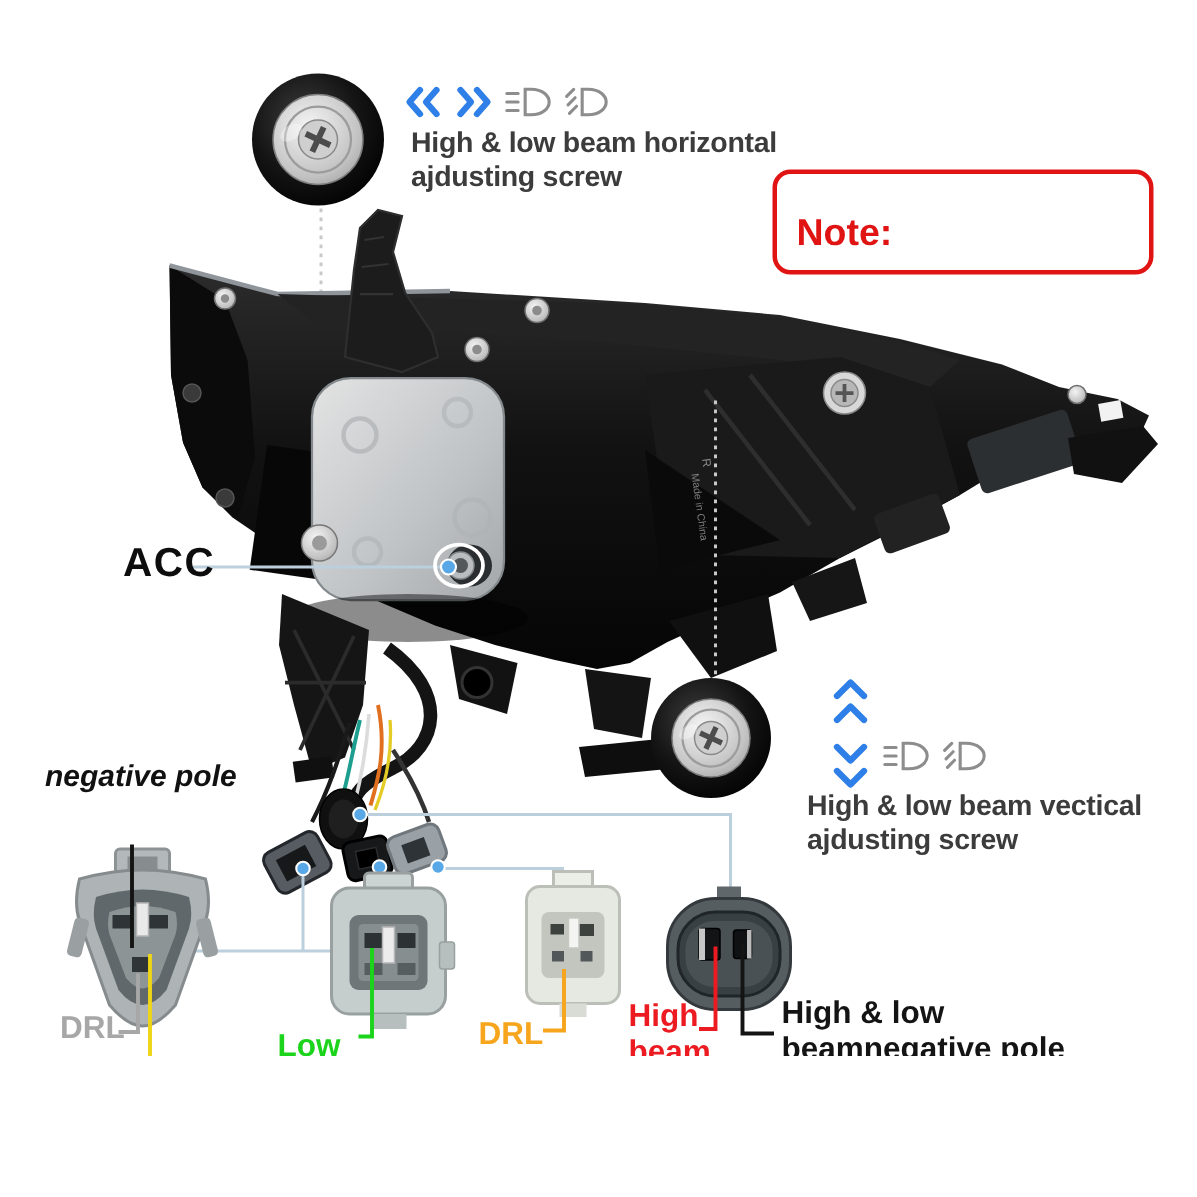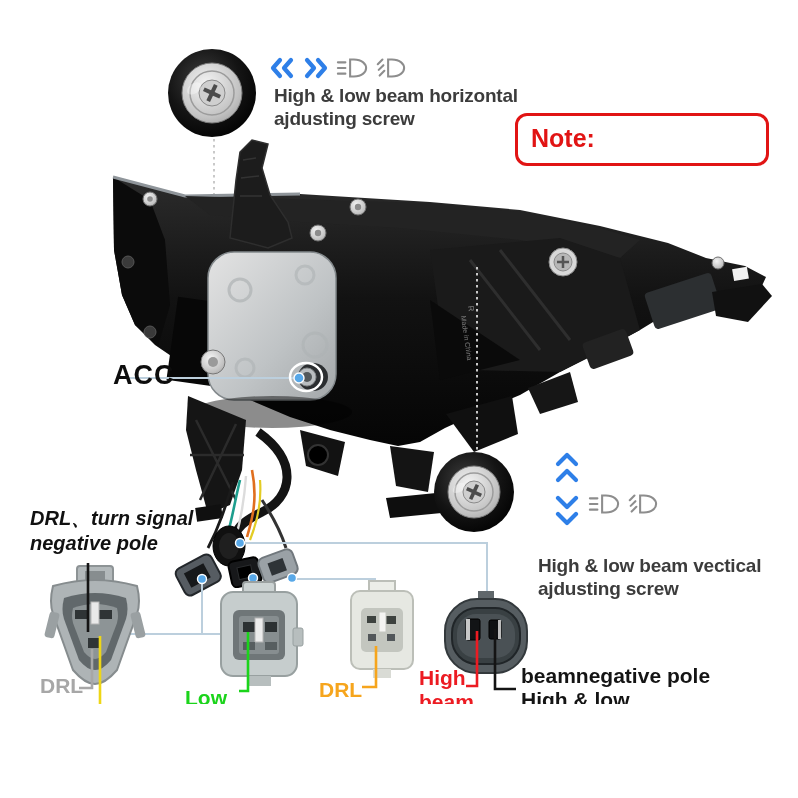--- a/index.html
+++ b/index.html
@@ -10,21 +10,21 @@
   .lbl{position:absolute;white-space:nowrap;}
   .lbl-dark{font-size:19px;line-height:23px;font-weight:700;color:var(--c-label-dark);letter-spacing:-0.2px;}
   .lbl-ital{font-weight:700;font-size:21px;line-height:24px;color:#141414;}
   .lbl-neg{font-style:italic;font-weight:700;font-size:20px;line-height:25px;color:#111;}
   .acc{font-size:27px;font-weight:700;color:#0d0d0d;letter-spacing:1px;}
   .c-gray{color:var(--c-drl-gray);}
   .c-yellow{color:var(--c-turn-signal-yellow);text-shadow:0 0 1px rgba(150,125,0,.55);}
   .c-green{color:var(--c-low-beam-green);}
   .c-orange{color:var(--c-drl-orange);}
   .c-red{color:var(--c-high-beam-red);}
-  .note-box{position:absolute;left:515px;top:113px;width:222px;padding:8px 13px 10px 13px;
+  .note-box{position:absolute;left:515px;top:113px;width:222px;padding:25px 13px 10px 13px;
             border:3px solid var(--c-note-red);border-radius:12px;background:#fff;}
   .note-title{font-size:25px;font-weight:700;color:var(--c-note-red);line-height:29px;}
   .note-body{font-size:19px;font-weight:700;color:var(--c-note-red);line-height:23px;}
   .iconrow{position:absolute;display:flex;align-items:center;gap:6px;}
   .icon svg{display:block;}
   .blue-st{stroke:var(--c-chevron-blue);stroke-width:4.2;fill:none;stroke-linecap:round;stroke-linejoin:round;}
   .lamp-st{stroke:#8d8d8d;stroke-width:2.2;fill:none;stroke-linecap:round;}
   
   .cl{stroke:var(--c-connection-line);stroke-width:2;fill:none;}
   .ld{fill:none;stroke-width:2.6;}
@@ -282,21 +282,21 @@
 
   <div class="lbl lbl-dark" style="left:274px;top:84px;">
     <div>High &amp; low beam horizontal</div>
     <div>ajdusting screw</div>
   </div>
 
   <div class="note-box">
     <div class="note-title">Note:</div>
   </div>
 
-  <div class="lbl acc" style="left:82px;top:360px;margin-left:31px;">ACC</div>
+  <div class="lbl acc" style="left:82px;top:360px;">ACC</div>
 
   <div class="lbl" style="left:554px;top:450px;">
     <span class="icon" style="display:block;">
       <svg width="26" height="38" viewBox="0 0 26 38">
           <path class="blue-st" d="M4,14 L13,5 L22,14 M4,30 L13,21 L22,30"></path>
         </svg>
     </span>
     <span class="icon" style="display:block;margin-top:2px;">
       <svg width="26" height="38" viewBox="0 0 26 38">
           <path class="blue-st" d="M4,8 L13,17 L22,8 M4,24 L13,33 L22,24"></path>
@@ -311,38 +311,37 @@
       </svg>
     </span>
     <span class="icon">
       <svg width="32" height="24" viewBox="0 0 34 24">
         <path class="lamp-st" d="M9,3 L4,8 M10,9 L5,14 M11,15 L6,20"></path>
         <path class="lamp-st" d="M15,3 L19,3 C28,3 32,8 32,12 C32,16 28,21 19,21 L15,21 Z"></path>
       </svg>
     </span>
   </div>
 
-  <div class="lbl lbl-dark" style="left:538px;top:526px;margin-top:28px;">
+  <div class="lbl lbl-dark" style="left:538px;top:526px;">
     <div>High &amp; low beam vectical</div>
     <div>ajdusting screw</div>
   </div>
 
   <div class="lbl lbl-neg" style="left:30px;top:506px;">
-    <div>DRL、turn signal</div>
     <div>negative pole</div>
   </div>
 
   <div class="lbl lbl-ital c-gray" style="left:40px;top:674px;">DRL</div>
   <div class="lbl lbl-ital c-green" style="left:185px;top:666px;margin-top:20px;">
     <div>Low</div>
     <div>beam</div>
   </div>
   <div class="lbl lbl-ital c-orange" style="left:319px;top:678px;">DRL</div>
   <div class="lbl lbl-ital c-red" style="left:419px;top:666px;">
     <div>High</div>
     <div>beam</div>
   </div>
   <div class="lbl lbl-ital" style="left:521px;top:664px;">
+    <div>High &amp; low</div>
     <div>beamnegative pole</div>
-    <div>High &amp; low</div>
   </div>
 
 </div>
 
 </body></html>

